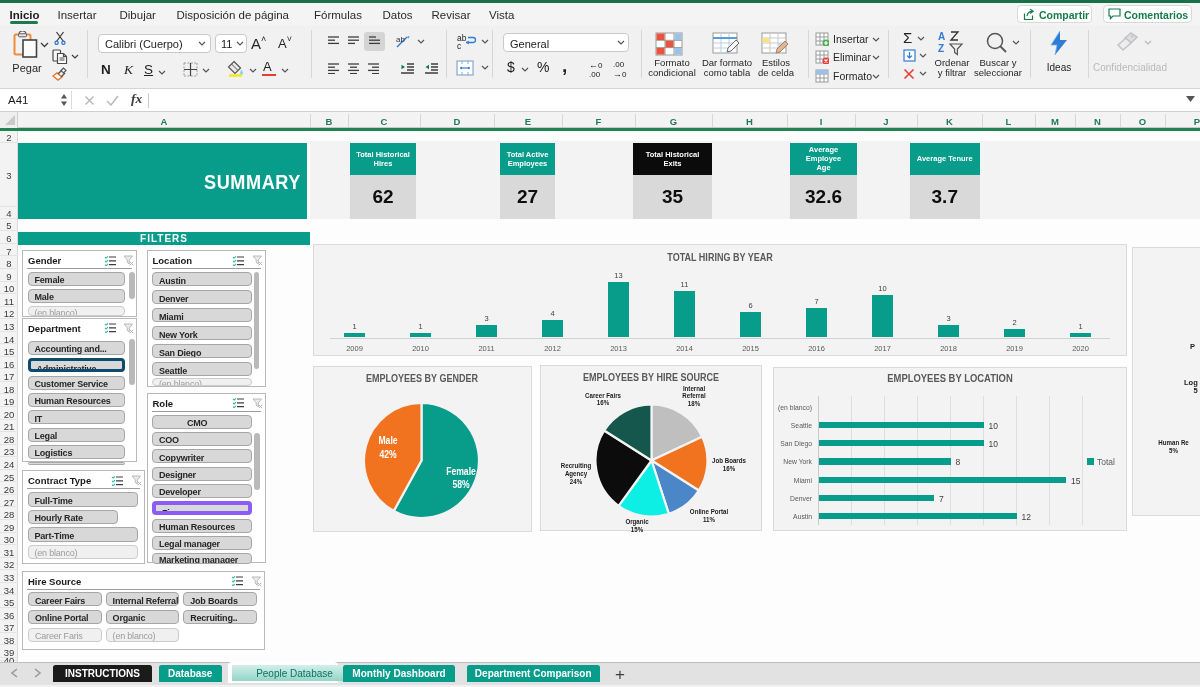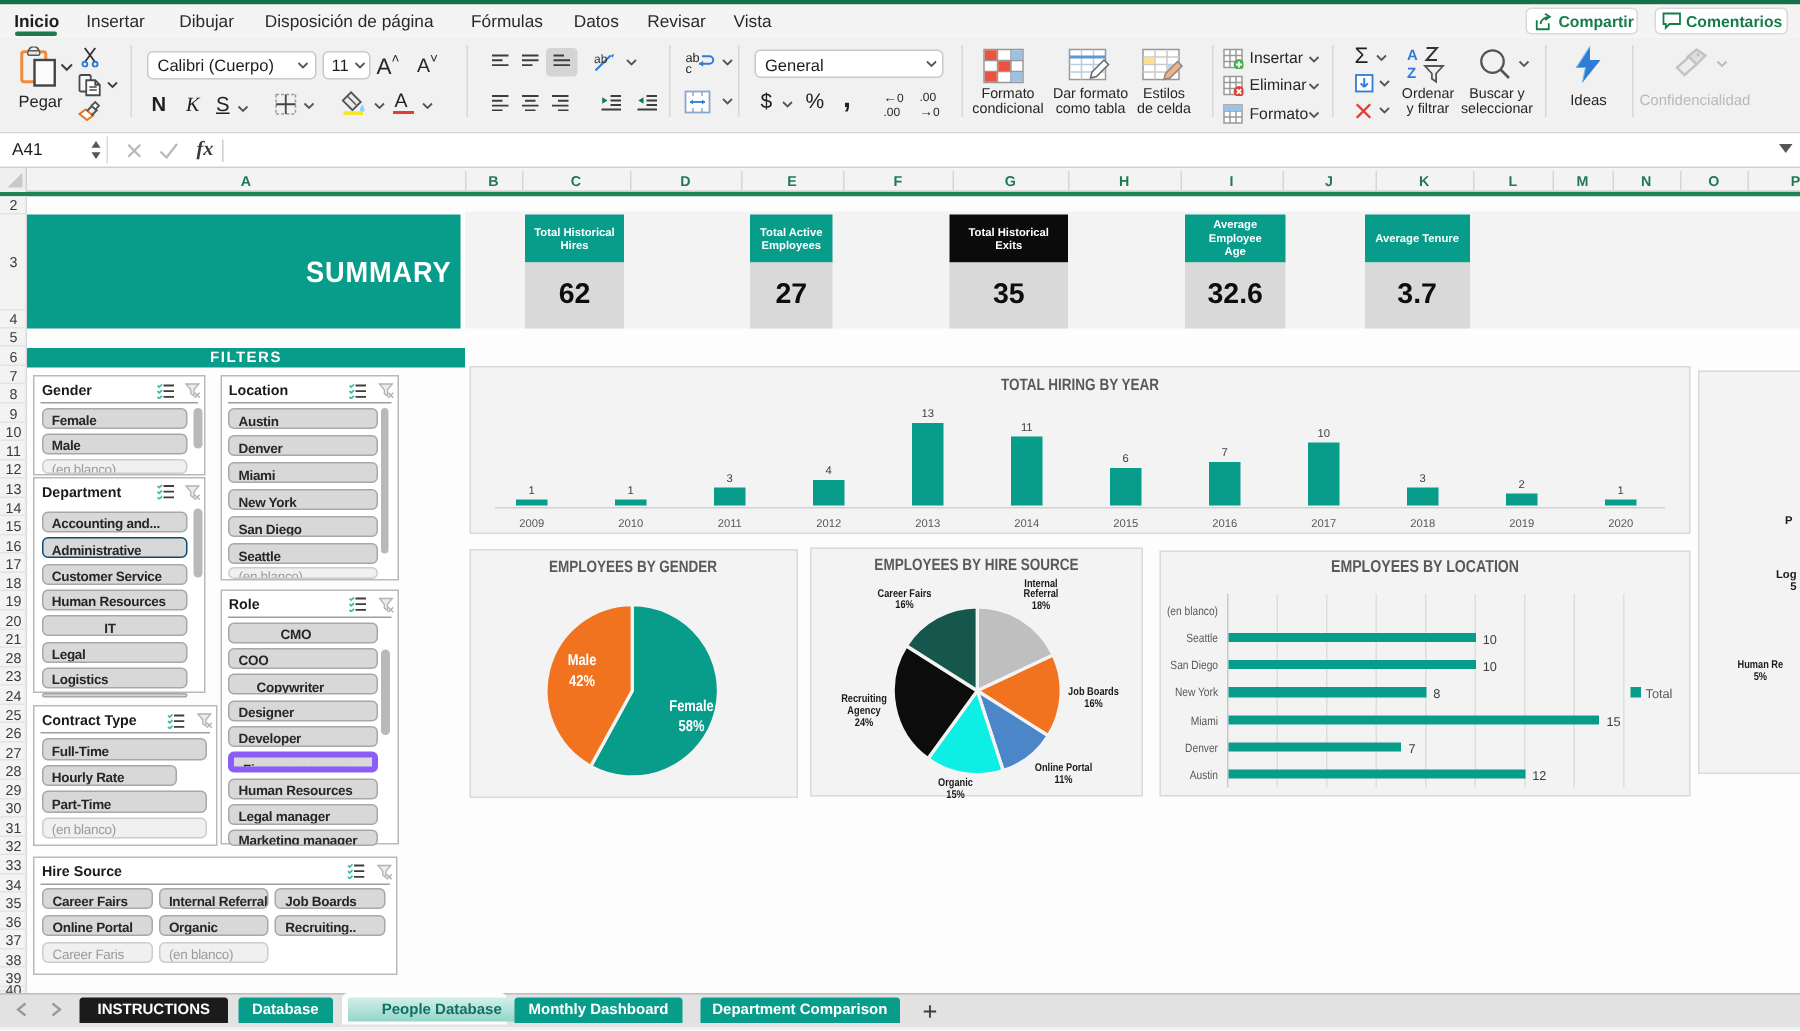--- a/index.html
+++ b/index.html
@@ -504,31 +504,31 @@
       <path d="M1 1l1.1 1.1L4 .3M1 4.8l1.1 1.1L4 4.1M1 8.6l1.1 1.1L4 7.9"></path>
     </g>
 </svg>
 <svg class="ab" style="left:123px;top:322.5px;" width="11" height="11" viewBox="0 0 11 11">
 <path d="M1 1h8.5L6.3 4.8V9L4.2 7.4V4.8z" fill="#ececec" stroke="#b3b3b3" stroke-width="0.9"></path>
 <path d="M6.8 6.8l3.4 3.4M10.2 6.8l-3.4 3.4" stroke="#b3b3b3" stroke-width="1"></path>
 </svg>
 <div class="ab" style="left:27.5px;top:341.0px;width:97.5px;height:14.2px;background:#d8d8d8;border:1px solid #a7a7a7;border-radius:4px;overflow:hidden;">
     <div style="padding:2.4px 0 0 6px;font-size:9px;font-weight:700;letter-spacing:-0.2px;color:#262626;white-space:nowrap;">Accounting and...</div>
   </div>
-<div class="ab" style="left:27.5px;top:358.3px;width:97.5px;height:14.2px;background:#d8d8d8;border:1px solid #0c4a6e;border-radius:4px;overflow:hidden;">
+<div class="ab" style="left:27.5px;top:358.3px;width:97.5px;height:14.2px;background:#d8d8d8;border:3px solid #0c4a6e;border-radius:4px;overflow:hidden;">
     <div style="padding:2.4px 0 0 6px;font-size:9px;font-weight:700;letter-spacing:-0.2px;color:#262626;white-space:nowrap;">Administrative</div>
   </div>
 <div class="ab" style="left:27.5px;top:375.6px;width:97.5px;height:14.2px;background:#d8d8d8;border:1px solid #a7a7a7;border-radius:4px;overflow:hidden;">
     <div style="padding:2.4px 0 0 6px;font-size:9px;font-weight:700;letter-spacing:-0.2px;color:#262626;white-space:nowrap;">Customer Service</div>
   </div>
 <div class="ab" style="left:27.5px;top:392.90000000000003px;width:97.5px;height:14.2px;background:#d8d8d8;border:1px solid #a7a7a7;border-radius:4px;overflow:hidden;">
     <div style="padding:2.4px 0 0 6px;font-size:9px;font-weight:700;letter-spacing:-0.2px;color:#262626;white-space:nowrap;">Human Resources</div>
   </div>
 <div class="ab" style="left:27.5px;top:410.20000000000005px;width:97.5px;height:14.2px;background:#d8d8d8;border:1px solid #a7a7a7;border-radius:4px;overflow:hidden;">
-    <div style="padding:2.4px 0 0 6px;font-size:9px;font-weight:700;letter-spacing:-0.2px;color:#262626;white-space:nowrap;margin-left:35px;">IT</div>
+    <div style="padding:2.4px 0 0 6px;font-size:9px;font-weight:700;letter-spacing:-0.2px;color:#262626;white-space:nowrap;">IT</div>
   </div>
 <div class="ab" style="left:27.5px;top:427.50000000000006px;width:97.5px;height:14.2px;background:#d8d8d8;border:1px solid #a7a7a7;border-radius:4px;overflow:hidden;">
     <div style="padding:2.4px 0 0 6px;font-size:9px;font-weight:700;letter-spacing:-0.2px;color:#262626;white-space:nowrap;">Legal</div>
   </div>
 <div class="ab" style="left:27.5px;top:444.80000000000007px;width:97.5px;height:14.2px;background:#d8d8d8;border:1px solid #a7a7a7;border-radius:4px;overflow:hidden;">
     <div style="padding:2.4px 0 0 6px;font-size:9px;font-weight:700;letter-spacing:-0.2px;color:#262626;white-space:nowrap;">Logistics</div>
   </div>
 <div class="ab" style="left:27.5px;top:462.1000000000001px;width:97.5px;height:3.2px;background:#d8d8d8;border:1px solid #a7a7a7;border-radius:4px;overflow:hidden;">
     <div style="padding:2.4px 0 0 6px;font-size:9px;font-weight:700;letter-spacing:-0.2px;color:#262626;white-space:nowrap;">Marketing</div>
   </div>
@@ -612,21 +612,21 @@
 <path d="M6.8 6.8l3.4 3.4M10.2 6.8l-3.4 3.4" stroke="#b3b3b3" stroke-width="1"></path>
 </svg>
 <div class="ab" style="left:151.5px;top:410.9px;width:109px;height:1px;background:#9d9d9d;"></div>
 <div class="ab" style="left:152px;top:414.5px;width:99.5px;height:14.0px;background:#d8d8d8;border:1px solid #a7a7a7;border-radius:4px;overflow:hidden;padding-left:28px;">
     <div style="padding:2.4px 0 0 6px;font-size:9px;font-weight:700;letter-spacing:-0.2px;color:#262626;white-space:nowrap;">CMO</div>
   </div>
 <div class="ab" style="left:152px;top:431.85px;width:99.5px;height:14.0px;background:#d8d8d8;border:1px solid #a7a7a7;border-radius:4px;overflow:hidden;">
     <div style="padding:2.4px 0 0 6px;font-size:9px;font-weight:700;letter-spacing:-0.2px;color:#262626;white-space:nowrap;">COO</div>
   </div>
 <div class="ab" style="left:152px;top:449.20000000000005px;width:99.5px;height:14.0px;background:#d8d8d8;border:1px solid #a7a7a7;border-radius:4px;overflow:hidden;">
-    <div style="padding:2.4px 0 0 6px;font-size:9px;font-weight:700;letter-spacing:-0.2px;color:#262626;white-space:nowrap;margin-left:12px;">Copywriter</div>
+    <div style="padding:2.4px 0 0 6px;font-size:9px;font-weight:700;letter-spacing:-0.2px;color:#262626;white-space:nowrap;">Copywriter</div>
   </div>
 <div class="ab" style="left:152px;top:466.55000000000007px;width:99.5px;height:14.0px;background:#d8d8d8;border:1px solid #a7a7a7;border-radius:4px;overflow:hidden;">
     <div style="padding:2.4px 0 0 6px;font-size:9px;font-weight:700;letter-spacing:-0.2px;color:#262626;white-space:nowrap;">Designer</div>
   </div>
 <div class="ab" style="left:152px;top:483.9000000000001px;width:99.5px;height:14.0px;background:#d8d8d8;border:1px solid #a7a7a7;border-radius:4px;overflow:hidden;">
     <div style="padding:2.4px 0 0 6px;font-size:9px;font-weight:700;letter-spacing:-0.2px;color:#262626;white-space:nowrap;">Developer</div>
   </div>
 <div class="ab" style="left:152px;top:501.2500000000001px;width:99.5px;height:14.0px;background:#d8d8d8;border:4px solid #8b5cf6;border-radius:4px;overflow:hidden;">
     <div style="padding:2.4px 0 0 6px;font-size:9px;font-weight:700;letter-spacing:-0.2px;color:#262626;white-space:nowrap;">Finance manager</div>
   </div>
@@ -780,15 +780,15 @@
 <div class="ab" style="left:1155px;top:438.5px;font-size:7.5px;font-weight:700;color:#1a1a1a;text-align:center;line-height:8px;"><span class="sx">Human Re<br>5%</span></div>
 <div class="ab" style="left:0;top:661.5px;width:1200px;height:23px;background:#e2e2e2;border-top:1px solid #bdbdbd;"></div>
 <div class="ab" style="left:0;top:684.5px;width:1200px;height:2.5px;background:#f1f1f1;"></div>
 <svg class="ab" style="left:10px;top:668px;" width="34" height="10" viewBox="0 0 34 10">
     <path d="M7 1L2 5l5 4" fill="none" stroke="#9a9a9a" stroke-width="1.6"></path>
     <path d="M25 1l5 4-5 4" fill="none" stroke="#9a9a9a" stroke-width="1.6"></path>
   </svg>
 <div class="ab vctr" style="left:53px;top:664.5px;width:99px;height:17px;background:#1b1b1b;border-radius:2.5px 2.5px 0 0;color:#fff;font-size:10px;font-weight:700;">INSTRUCTIONS</div>
 <div class="ab vctr" style="left:158.7px;top:664.5px;width:63px;height:17px;background:#089c8a;border-radius:2.5px 2.5px 0 0;color:#fff;font-size:10px;font-weight:700;text-align:right;">Database</div>
 <div class="ab" style="left:227.5px;top:662px;width:110px;height:20.5px;background:#fff;border-radius:4px 4px 0 0;"></div>
-<div class="ab vctr" style="left:231.5px;top:665px;width:116px;height:16px;background:linear-gradient(#d3efe9,#93d5c8);color:#0d7263;font-size:10px;font-weight:700;padding-left:10px;">People Database</div>
+<div class="ab vctr" style="left:231.5px;top:665px;width:116px;height:16px;background:linear-gradient(#d3efe9,#93d5c8);color:#0d7263;font-size:10px;font-weight:400;padding-left:10px;">People Database</div>
 <div class="ab vctr" style="left:343px;top:664.5px;width:112px;height:17px;background:#089c8a;border-radius:2.5px 2.5px 0 0;color:#fff;font-size:10px;font-weight:700;">Monthly Dashboard</div>
 <div class="ab vctr" style="left:466.7px;top:664.5px;width:133px;height:17px;background:#089c8a;border-radius:2.5px 2.5px 0 0;color:#fff;font-size:10px;font-weight:700;">Department Comparison</div>
 <div class="ab" style="left:615px;top:664.5px;font-size:17px;font-weight:500;color:#3d3d3d;">+</div>
 </body></html>

